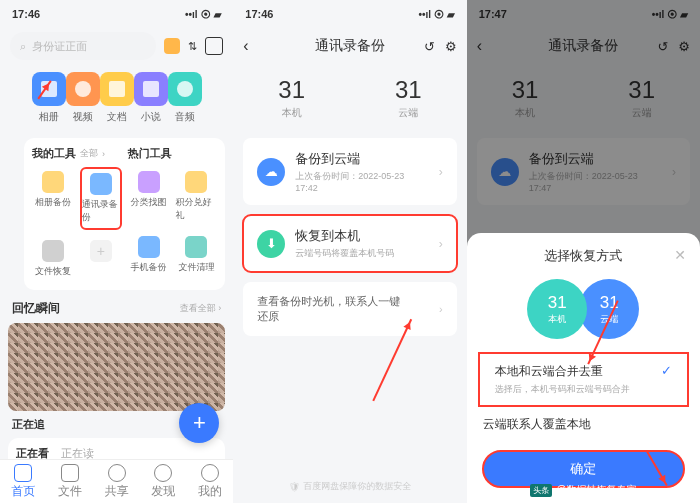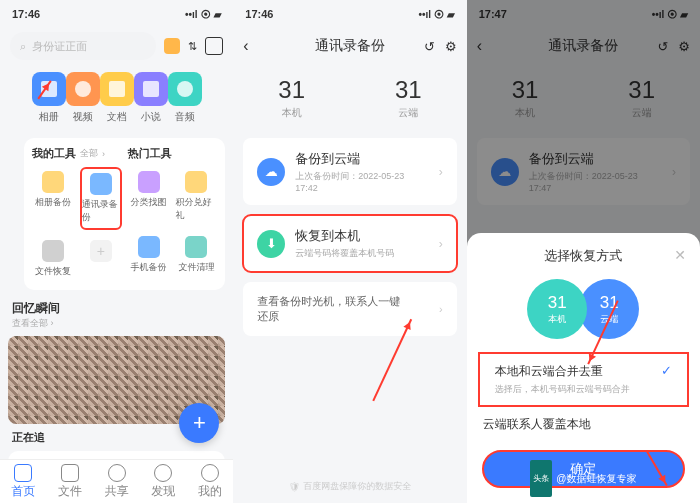--- a/index.html
+++ b/index.html
@@ -33,21 +33,21 @@
   .tool-grid { display: grid; grid-template-columns: 1fr 1fr; gap: 6px; }
   .tool { display: flex; flex-direction: column; align-items: center; gap: 3px; font-size: 9px; color: #666; padding: 4px 0; }
   .tool-ic { width: 22px; height: 22px; border-radius: 5px; }
   .tool-ic.y { background: #ffd77a; }
   .tool-ic.b { background: #7ab8ff; }
   .tool-ic.p { background: #c9a0ff; }
   .tool-ic.t { background: #7ad4c9; }
   .tool-ic.g { background: #d0d0d0; }
   .tool-ic.pl { background: #f2f2f2; display: flex; align-items: center; justify-content: center; color: #ccc; font-size: 14px; }
   .hl-red { border: 2px solid #ff3b30; border-radius: 6px; }
-  .section-head { display: flex; justify-content: space-between; align-items: flex-start; padding: 6px 12px; font-size: 12px; font-weight: 600; flex-direction: column; }
+  .section-head { display: flex; justify-content: space-between; align-items: center; padding: 6px 12px; font-size: 12px; font-weight: 600; }
   .section-head .view-all { font-size: 9px; color: #aaa; font-weight: 400; }
   .mem-img { height: 88px; margin: 0 8px; border-radius: 8px; background: linear-gradient(45deg, #b8a090 0 20%, #c8b0a0 20% 40%, #9a8070 40% 60%, #d0b8a8 60% 80%, #706050 80% 100%); background-size: 10px 10px; filter: blur(0); }
   .tracking { margin: 6px 8px 0; }
   .track-tabs { display: flex; gap: 12px; font-size: 11px; padding: 2px 0 6px; }
   .track-tabs .active { font-weight: 600; color: #333; }
   .track-tabs span { color: #aaa; }
   .track-banners { display: flex; gap: 6px; }
   .banner { flex: 1; height: 28px; border-radius: 4px; background: linear-gradient(90deg, #2a3a6a, #4a5a9a); }
   .fab { position: absolute; right: 14px; bottom: 60px; width: 40px; height: 40px; border-radius: 50%; background: #3a7aff; color: #fff; display: flex; align-items: center; justify-content: center; font-size: 22px; box-shadow: 0 2px 8px rgba(0,0,0,0.2); }
   .tabbar { position: absolute; bottom: 0; left: 0; right: 0; height: 44px; background: #fff; border-top: 1px solid #eee; display: flex; justify-content: space-around; align-items: center; }
@@ -83,21 +83,21 @@
   .circ .n { font-size: 17px; font-weight: 400; }
   .circ .l { font-size: 9px; }
   .circ.teal { background: #3dd4c4; margin-right: -8px; z-index: 1; }
   .circ.blue { background: #4a90ff; }
   .method { padding: 10px 16px; position: relative; }
   .method .mt { font-size: 12px; font-weight: 500; }
   .method .ms { font-size: 9px; color: #aaa; margin-top: 3px; }
   .method .check { position: absolute; right: 16px; top: 10px; color: #3a7aff; font-size: 13px; }
   .sheet .confirm { margin: 8px 16px 0; height: 36px; background: #3a7aff; border-radius: 18px; color: #fff; display: flex; align-items: center; justify-content: center; font-size: 13px; }
   .attribution { position: absolute; bottom: 6px; left: 0; right: 0; z-index: 20; display: flex; align-items: center; justify-content: center; gap: 4px; font-size: 10px; color: #fff; pointer-events: none; }
-  .attr-logo { background: #0f766e; color: #fff; font-size: 8px; padding: 13px 3px; border-radius: 2px; }
+  .attr-logo { background: #0f766e; color: #fff; font-size: 8px; padding: 1px 3px; border-radius: 2px; }
   
   .red-arrow { position: absolute; background: #ff3b30; height: 1.5px; transform-origin: left center; z-index: 15; }
   .red-arrow::after { content: ""; position: absolute; right: -1px; top: -3px; border: 4px solid transparent; border-left: 7px solid #ff3b30; }
 </style>
 </head>
 <body>
 
 <div class="phone grey">
   <div class="status">
     <span>17:46</span>

